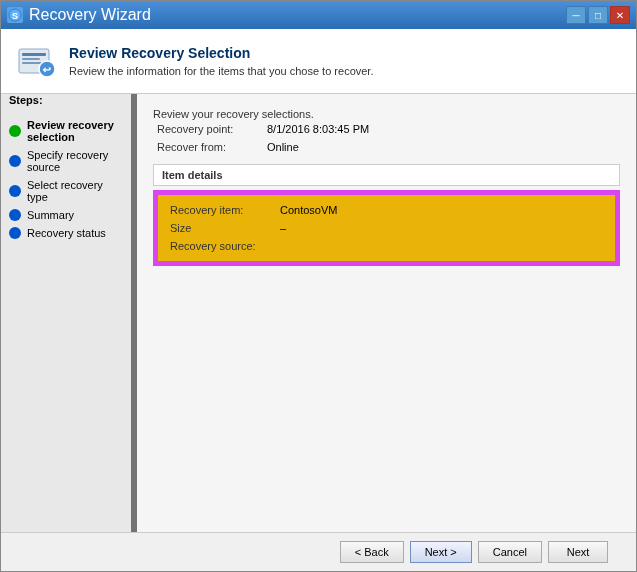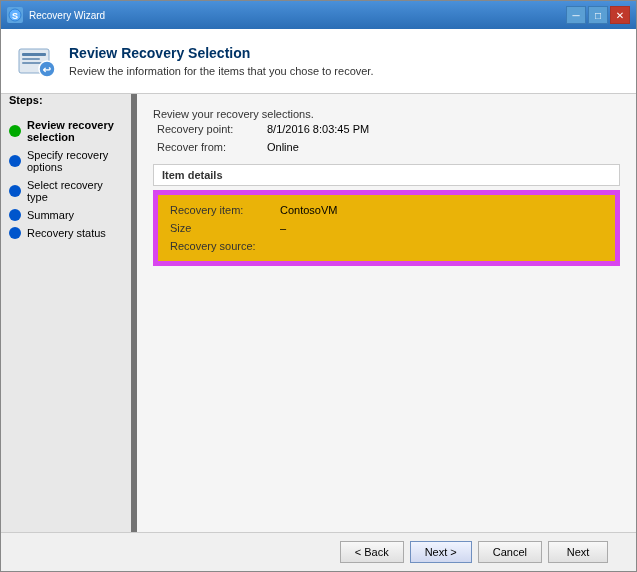--- a/index.html
+++ b/index.html
@@ -43,21 +43,21 @@
       background: #5ba3e0;
       border-radius: 2px;
       display: flex;
       align-items: center;
       justify-content: center;
       font-size: 10px;
       color: white;
       font-weight: bold;
     }
     .title-text {
-      font-size: 10px;
+      font-size: 16px;
       font-weight: normal;
       color: white;
     }
     .title-controls {
       display: flex;
       gap: 2px;
     }
     .title-btn {
       width: 20px;
       height: 18px;
@@ -261,21 +261,21 @@
 
     <div class="steps-panel">
       <div class="steps-title">Steps:</div>
 
       <div class="step-item">
         <div class="step-dot current"></div>
         <span class="step-label current">Review recovery selection</span>
       </div>
       <div class="step-item">
         <div class="step-dot inactive"></div>
-        <span class="step-label">Specify recovery options</span>
+        <span class="step-label">Specify recovery source</span>
       </div>
       <div class="step-item">
         <div class="step-dot inactive"></div>
         <span class="step-label">Select recovery type</span>
       </div>
       <div class="step-item">
         <div class="step-dot inactive"></div>
         <span class="step-label">Summary</span>
       </div>
       <div class="step-item">

